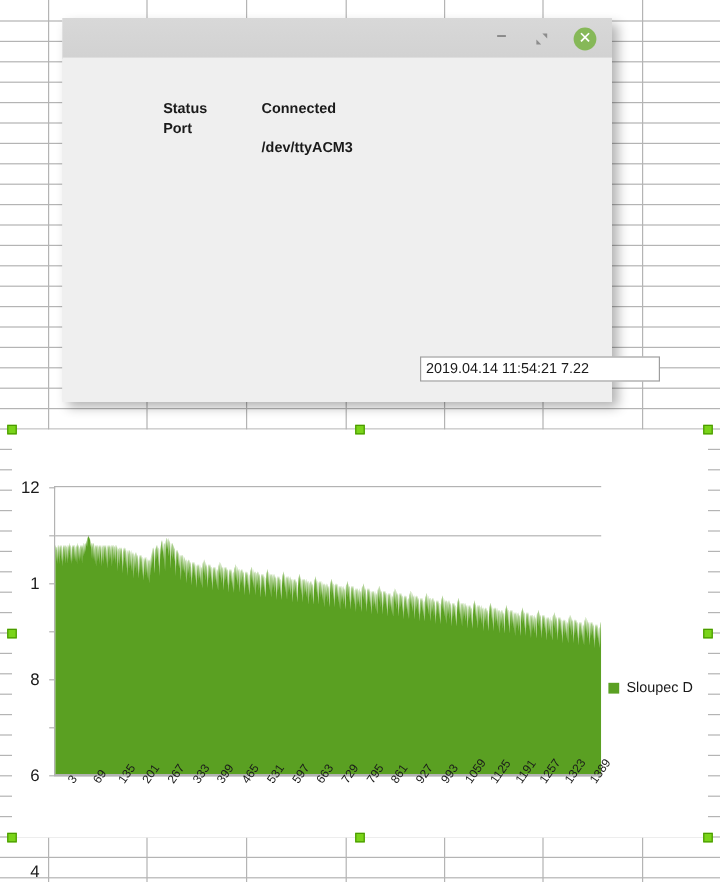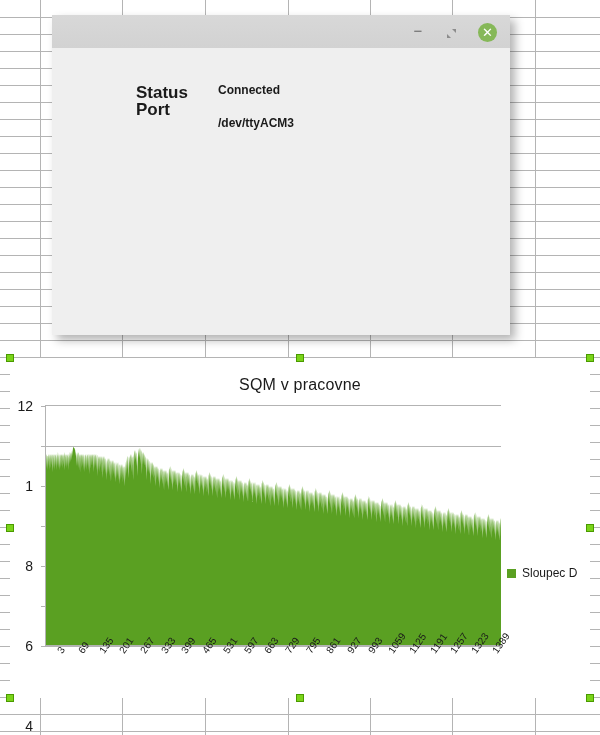--- a/index.html
+++ b/index.html
@@ -208,21 +208,21 @@
 
   #dialog-body {
     position: absolute;
     left: 0; top: 33px;
     width: 458px;
     height: 287px;
     background: #efefef;
   }
   .info-label {
     position: absolute;
-    font-size: 17px;
+    font-size: 12px;
     font-weight: bold;
     color: #1a1a1a;
     white-space: nowrap;
   }
   .info-value {
     position: absolute;
     font-size: 12px;
     font-weight: bold;
     color: #1a1a1a;
     white-space: nowrap;
@@ -326,21 +326,20 @@
     <div class="grid-vline" style="left: 40px;"></div>
     <div class="grid-vline" style="left: 122px;"></div>
     <div class="grid-vline" style="left: 205px;"></div>
     <div class="grid-vline" style="left: 288px;"></div>
     <div class="grid-vline" style="left: 370px;"></div>
     <div class="grid-vline" style="left: 452px;"></div>
     <div class="grid-vline" style="left: 535px;"></div>
   </div>
 
 <div id="chart-object">
-  <div id="chart-title">SQM v pracovne</div>
 
   <div id="plot-wrap">
     <div id="plot-area">
       <svg id="chart-svg" viewBox="0 0 455 240" preserveAspectRatio="none">
         <path id="series-path" fill="#5aa022" d="M 0 240.0 L 0.00 50.00 L 0.26 48.00 L 0.52 52.00 L 0.78 62.00 L 1.04 50.00 L 1.30 50.00 L 1.56 54.00 L 1.82 64.00 L 2.08 52.00 L 2.34 48.00 L 2.60 50.00 L 2.86 60.00 L 3.12 48.00 L 3.38 50.00 L 3.64 54.00 L 3.90 64.00 L 4.16 50.00 L 4.42 48.00 L 4.68 52.00 L 4.94 62.00 L 5.20 54.00 L 5.46 48.00 L 5.72 50.00 L 5.98 58.00 L 6.24 66.00 L 6.50 52.00 L 6.76 48.00 L 7.02 50.00 L 7.28 62.00 L 7.54 50.00 L 7.80 48.00 L 8.06 54.00 L 8.32 64.00 L 8.58 52.00 L 8.84 48.00 L 9.10 50.00 L 9.36 60.00 L 9.62 50.00 L 9.88 48.00 L 10.14 52.00 L 10.40 64.00 L 10.66 54.00 L 10.92 48.00 L 11.18 50.00 L 11.44 60.00 L 11.70 50.00 L 11.96 46.00 L 12.22 50.00 L 12.48 62.00 L 12.74 52.00 L 13.00 48.00 L 13.26 50.00 L 13.52 58.00 L 13.78 64.00 L 14.04 50.00 L 14.30 48.00 L 14.56 52.00 L 14.82 62.00 L 15.08 50.00 L 15.34 48.00 L 15.60 50.00 L 15.86 60.00 L 16.12 52.00 L 16.38 48.00 L 16.64 50.00 L 16.90 62.00 L 17.16 54.00 L 17.42 48.00 L 17.68 50.00 L 17.94 58.00 L 18.20 64.00 L 18.46 50.00 L 18.72 46.00 L 18.98 50.00 L 19.24 60.00 L 19.50 50.00 L 19.76 48.00 L 20.02 52.00 L 20.28 62.00 L 20.54 52.00 L 20.80 48.00 L 21.06 50.00 L 21.32 60.00 L 21.58 50.00 L 21.84 48.00 L 22.10 52.00 L 22.36 64.00 L 22.62 52.00 L 22.88 48.00 L 23.14 50.00 L 23.40 58.00 L 23.66 50.00 L 23.92 46.00 L 24.18 48.00 L 24.44 56.00 L 24.70 50.00 L 24.96 46.00 L 25.22 48.00 L 25.48 54.00 L 25.74 48.00 L 26.00 44.00 L 26.26 46.00 L 26.52 50.00 L 26.78 44.00 L 27.04 42.00 L 27.30 42.00 L 27.56 40.00 L 27.82 40.00 L 28.08 42.00 L 28.34 42.00 L 28.60 44.00 L 28.86 42.00 L 29.12 44.00 L 29.38 46.00 L 29.64 50.00 L 29.90 46.00 L 30.16 48.00 L 30.42 52.00 L 30.68 60.00 L 30.94 50.00 L 31.20 46.00 L 31.46 50.00 L 31.72 60.00 L 31.98 48.00 L 32.24 46.00 L 32.50 50.00 L 32.76 62.00 L 33.02 52.00 L 33.28 48.00 L 33.54 50.00 L 33.80 60.00 L 34.06 66.00 L 34.32 50.00 L 34.58 48.00 L 34.84 52.00 L 35.10 62.00 L 35.36 50.00 L 35.62 48.00 L 35.88 50.00 L 36.14 60.00 L 36.40 52.00 L 36.66 48.00 L 36.92 50.00 L 37.18 64.00 L 37.44 54.00 L 37.70 48.00 L 37.96 50.00 L 38.22 58.00 L 38.48 66.00 L 38.74 52.00 L 39.00 48.00 L 39.26 50.00 L 39.52 62.00 L 39.78 50.00 L 40.04 48.00 L 40.30 54.00 L 40.56 64.00 L 40.82 52.00 L 41.08 48.00 L 41.34 50.00 L 41.60 60.00 L 41.86 50.00 L 42.12 48.00 L 42.38 52.00 L 42.64 64.00 L 42.90 54.00 L 43.16 48.00 L 43.42 50.00 L 43.68 60.00 L 43.94 68.00 L 44.20 52.00 L 44.46 48.00 L 44.72 50.00 L 44.98 62.00 L 45.24 50.00 L 45.50 48.00 L 45.76 52.00 L 46.02 60.00 L 46.28 50.00 L 46.54 48.00 L 46.80 50.00 L 47.06 58.00 L 47.32 66.00 L 47.58 52.00 L 47.84 48.00 L 48.10 50.00 L 48.36 62.00 L 48.62 52.00 L 48.88 48.00 L 49.14 50.00 L 49.40 60.00 L 49.66 50.00 L 49.92 48.00 L 50.18 52.00 L 50.44 64.00 L 50.70 54.00 L 50.96 48.00 L 51.22 50.00 L 51.48 60.00 L 51.74 70.00 L 52.00 54.00 L 52.26 50.00 L 52.52 52.00 L 52.78 64.00 L 53.04 52.00 L 53.30 50.00 L 53.56 54.00 L 53.82 66.00 L 54.08 56.00 L 54.34 50.00 L 54.60 52.00 L 54.86 62.00 L 55.12 54.00 L 55.38 50.00 L 55.64 52.00 L 55.90 64.00 L 56.16 72.00 L 56.42 56.00 L 56.68 50.00 L 56.94 54.00 L 57.20 66.00 L 57.46 54.00 L 57.72 50.00 L 57.98 52.00 L 58.24 64.00 L 58.50 56.00 L 58.76 50.00 L 59.02 54.00 L 59.28 68.00 L 59.54 60.00 L 59.80 52.00 L 60.06 54.00 L 60.32 66.00 L 60.58 74.00 L 60.84 58.00 L 61.10 52.00 L 61.36 56.00 L 61.62 68.00 L 61.88 56.00 L 62.14 52.00 L 62.40 54.00 L 62.66 66.00 L 62.92 58.00 L 63.18 52.00 L 63.44 56.00 L 63.70 70.00 L 63.96 62.00 L 64.22 54.00 L 64.48 56.00 L 64.74 68.00 L 65.00 76.00 L 65.26 60.00 L 65.52 54.00 L 65.78 58.00 L 66.04 70.00 L 66.30 58.00 L 66.56 54.00 L 66.82 56.00 L 67.08 68.00 L 67.34 60.00 L 67.60 54.00 L 67.86 58.00 L 68.12 72.00 L 68.38 64.00 L 68.64 56.00 L 68.90 58.00 L 69.16 70.00 L 69.42 76.00 L 69.68 62.00 L 69.94 56.00 L 70.20 60.00 L 70.46 72.00 L 70.72 60.00 L 70.98 56.00 L 71.24 58.00 L 71.50 70.00 L 71.76 62.00 L 72.02 56.00 L 72.28 60.00 L 72.54 74.00 L 72.80 66.00 L 73.06 58.00 L 73.32 60.00 L 73.58 72.00 L 73.84 78.00 L 74.10 64.00 L 74.36 58.00 L 74.62 62.00 L 74.88 74.00 L 75.14 62.00 L 75.40 58.00 L 75.66 60.00 L 75.92 72.00 L 76.18 64.00 L 76.44 58.00 L 76.70 62.00 L 76.96 76.00 L 77.22 68.00 L 77.48 60.00 L 77.74 62.00 L 78.00 74.00 L 78.26 80.00 L 78.52 66.00 L 78.78 60.00 L 79.04 62.00 L 79.30 74.00 L 79.56 62.00 L 79.82 58.00 L 80.08 54.00 L 80.34 68.00 L 80.60 60.00 L 80.86 54.00 L 81.12 50.00 L 81.38 64.00 L 81.64 56.00 L 81.90 50.00 L 82.16 52.00 L 82.42 66.00 L 82.68 72.00 L 82.94 58.00 L 83.20 52.00 L 83.46 50.00 L 83.72 62.00 L 83.98 52.00 L 84.24 48.00 L 84.50 50.00 L 84.76 60.00 L 85.02 54.00 L 85.28 48.00 L 85.54 52.00 L 85.80 66.00 L 86.06 58.00 L 86.32 50.00 L 86.58 52.00 L 86.84 64.00 L 87.10 74.00 L 87.36 60.00 L 87.62 52.00 L 87.88 48.00 L 88.14 56.00 L 88.40 48.00 L 88.66 44.00 L 88.92 46.00 L 89.18 54.00 L 89.44 50.00 L 89.70 44.00 L 89.96 48.00 L 90.22 60.00 L 90.48 54.00 L 90.74 46.00 L 91.00 48.00 L 91.26 60.00 L 91.52 70.00 L 91.78 56.00 L 92.04 48.00 L 92.30 44.00 L 92.56 52.00 L 92.82 44.00 L 93.08 42.00 L 93.34 44.00 L 93.60 52.00 L 93.86 48.00 L 94.12 42.00 L 94.38 46.00 L 94.64 58.00 L 94.90 52.00 L 95.16 44.00 L 95.42 46.00 L 95.68 58.00 L 95.94 68.00 L 96.20 54.00 L 96.46 46.00 L 96.72 48.00 L 96.98 58.00 L 97.24 50.00 L 97.50 46.00 L 97.76 48.00 L 98.02 60.00 L 98.28 54.00 L 98.54 48.00 L 98.80 50.00 L 99.06 62.00 L 99.32 58.00 L 99.58 50.00 L 99.84 52.00 L 100.10 64.00 L 100.36 74.00 L 100.62 60.00 L 100.88 52.00 L 101.14 54.00 L 101.40 66.00 L 101.66 56.00 L 101.92 52.00 L 102.18 54.00 L 102.44 66.00 L 102.70 60.00 L 102.96 54.00 L 103.22 56.00 L 103.48 68.00 L 103.74 64.00 L 104.00 56.00 L 104.26 58.00 L 104.52 70.00 L 104.78 78.00 L 105.04 64.00 L 105.30 56.00 L 105.56 58.00 L 105.82 70.00 L 106.08 60.00 L 106.34 56.00 L 106.60 58.00 L 106.86 70.00 L 107.12 64.00 L 107.38 58.00 L 107.64 60.00 L 107.90 72.00 L 108.16 68.00 L 108.42 60.00 L 108.68 62.00 L 108.94 74.00 L 109.20 80.00 L 109.46 66.00 L 109.72 60.00 L 109.98 62.00 L 110.24 74.00 L 110.50 64.00 L 110.76 60.00 L 111.02 62.00 L 111.28 72.00 L 111.54 66.00 L 111.80 60.00 L 112.06 64.00 L 112.32 76.00 L 112.58 70.00 L 112.84 62.00 L 113.10 64.00 L 113.36 76.00 L 113.62 82.00 L 113.88 68.00 L 114.14 62.00 L 114.40 64.00 L 114.66 76.00 L 114.92 66.00 L 115.18 62.00 L 115.44 64.00 L 115.70 74.00 L 115.96 68.00 L 116.22 62.00 L 116.48 66.00 L 116.74 78.00 L 117.00 72.00 L 117.26 64.00 L 117.52 66.00 L 117.78 78.00 L 118.04 84.00 L 118.30 70.00 L 118.56 64.00 L 118.82 66.00 L 119.08 78.00 L 119.34 68.00 L 119.60 64.00 L 119.86 66.00 L 120.12 76.00 L 120.38 70.00 L 120.64 64.00 L 120.90 68.00 L 121.16 80.00 L 121.42 74.00 L 121.68 66.00 L 121.94 68.00 L 122.20 80.00 L 122.46 84.00 L 122.72 70.00 L 122.98 64.00 L 123.24 62.00 L 123.50 72.00 L 123.76 64.00 L 124.02 60.00 L 124.28 62.00 L 124.54 74.00 L 124.80 68.00 L 125.06 62.00 L 125.32 66.00 L 125.58 78.00 L 125.84 72.00 L 126.10 64.00 L 126.36 66.00 L 126.62 78.00 L 126.88 84.00 L 127.14 70.00 L 127.40 64.00 L 127.66 66.00 L 127.92 78.00 L 128.18 68.00 L 128.44 64.00 L 128.70 66.00 L 128.96 76.00 L 129.22 70.00 L 129.48 64.00 L 129.74 68.00 L 130.00 80.00 L 130.26 74.00 L 130.52 66.00 L 130.78 68.00 L 131.04 80.00 L 131.30 86.00 L 131.56 72.00 L 131.82 66.00 L 132.08 68.00 L 132.34 80.00 L 132.60 70.00 L 132.86 66.00 L 133.12 68.00 L 133.38 78.00 L 133.64 72.00 L 133.90 66.00 L 134.16 70.00 L 134.42 82.00 L 134.68 76.00 L 134.94 68.00 L 135.20 70.00 L 135.46 82.00 L 135.72 86.00 L 135.98 72.00 L 136.24 66.00 L 136.50 64.00 L 136.76 74.00 L 137.02 66.00 L 137.28 62.00 L 137.54 64.00 L 137.80 76.00 L 138.06 70.00 L 138.32 64.00 L 138.58 68.00 L 138.84 80.00 L 139.10 74.00 L 139.36 66.00 L 139.62 68.00 L 139.88 80.00 L 140.14 86.00 L 140.40 72.00 L 140.66 66.00 L 140.92 68.00 L 141.18 80.00 L 141.44 70.00 L 141.70 66.00 L 141.96 68.00 L 142.22 78.00 L 142.48 72.00 L 142.74 66.00 L 143.00 70.00 L 143.26 82.00 L 143.52 76.00 L 143.78 68.00 L 144.04 70.00 L 144.30 82.00 L 144.56 88.00 L 144.82 74.00 L 145.08 68.00 L 145.34 70.00 L 145.60 82.00 L 145.86 72.00 L 146.12 68.00 L 146.38 70.00 L 146.64 80.00 L 146.90 74.00 L 147.16 68.00 L 147.42 72.00 L 147.68 84.00 L 147.94 78.00 L 148.20 70.00 L 148.46 72.00 L 148.72 84.00 L 148.98 88.00 L 149.24 74.00 L 149.50 68.00 L 149.76 66.00 L 150.02 76.00 L 150.28 68.00 L 150.54 64.00 L 150.80 66.00 L 151.06 78.00 L 151.32 72.00 L 151.58 66.00 L 151.84 70.00 L 152.10 82.00 L 152.36 76.00 L 152.62 68.00 L 152.88 70.00 L 153.14 82.00 L 153.40 88.00 L 153.66 74.00 L 153.92 68.00 L 154.18 70.00 L 154.44 82.00 L 154.70 72.00 L 154.96 68.00 L 155.22 70.00 L 155.48 80.00 L 155.74 74.00 L 156.00 68.00 L 156.26 72.00 L 156.52 84.00 L 156.78 78.00 L 157.04 70.00 L 157.30 72.00 L 157.56 84.00 L 157.82 90.00 L 158.08 76.00 L 158.34 70.00 L 158.60 72.00 L 158.86 84.00 L 159.12 74.00 L 159.38 70.00 L 159.64 72.00 L 159.90 82.00 L 160.16 76.00 L 160.42 70.00 L 160.68 74.00 L 160.94 86.00 L 161.20 80.00 L 161.46 72.00 L 161.72 74.00 L 161.98 86.00 L 162.24 90.00 L 162.50 76.00 L 162.76 70.00 L 163.02 68.00 L 163.28 78.00 L 163.54 70.00 L 163.80 66.00 L 164.06 68.00 L 164.32 80.00 L 164.58 74.00 L 164.84 68.00 L 165.10 72.00 L 165.36 84.00 L 165.62 78.00 L 165.88 70.00 L 166.14 72.00 L 166.40 84.00 L 166.66 90.00 L 166.92 76.00 L 167.18 70.00 L 167.44 72.00 L 167.70 84.00 L 167.96 74.00 L 168.22 70.00 L 168.48 72.00 L 168.74 82.00 L 169.00 76.00 L 169.26 70.00 L 169.52 74.00 L 169.78 86.00 L 170.04 80.00 L 170.30 72.00 L 170.56 74.00 L 170.82 86.00 L 171.08 92.00 L 171.34 78.00 L 171.60 72.00 L 171.86 74.00 L 172.12 86.00 L 172.38 76.00 L 172.64 72.00 L 172.90 74.00 L 173.16 84.00 L 173.42 78.00 L 173.68 72.00 L 173.94 76.00 L 174.20 88.00 L 174.46 82.00 L 174.72 74.00 L 174.98 76.00 L 175.24 88.00 L 175.50 92.00 L 175.76 78.00 L 176.02 72.00 L 176.28 70.00 L 176.54 80.00 L 176.80 72.00 L 177.06 68.00 L 177.32 70.00 L 177.58 82.00 L 177.84 76.00 L 178.10 70.00 L 178.36 74.00 L 178.62 86.00 L 178.88 80.00 L 179.14 72.00 L 179.40 74.00 L 179.66 86.00 L 179.92 92.00 L 180.18 78.00 L 180.44 72.00 L 180.70 74.00 L 180.96 86.00 L 181.22 76.00 L 181.48 72.00 L 181.74 74.00 L 182.00 84.00 L 182.26 78.00 L 182.52 72.00 L 182.78 76.00 L 183.04 88.00 L 183.30 82.00 L 183.56 74.00 L 183.82 76.00 L 184.08 88.00 L 184.34 94.00 L 184.60 80.00 L 184.86 74.00 L 185.12 76.00 L 185.38 88.00 L 185.64 78.00 L 185.90 74.00 L 186.16 76.00 L 186.42 86.00 L 186.68 80.00 L 186.94 74.00 L 187.20 78.00 L 187.46 90.00 L 187.72 84.00 L 187.98 76.00 L 188.24 78.00 L 188.50 90.00 L 188.76 94.00 L 189.02 80.00 L 189.28 74.00 L 189.54 72.00 L 189.80 82.00 L 190.06 74.00 L 190.32 70.00 L 190.58 72.00 L 190.84 84.00 L 191.10 78.00 L 191.36 72.00 L 191.62 76.00 L 191.88 88.00 L 192.14 82.00 L 192.40 74.00 L 192.66 76.00 L 192.92 88.00 L 193.18 94.00 L 193.44 80.00 L 193.70 74.00 L 193.96 76.00 L 194.22 88.00 L 194.48 78.00 L 194.74 74.00 L 195.00 76.00 L 195.26 86.00 L 195.52 80.00 L 195.78 74.00 L 196.04 78.00 L 196.30 90.00 L 196.56 84.00 L 196.82 76.00 L 197.08 78.00 L 197.34 90.00 L 197.60 96.00 L 197.86 82.00 L 198.12 76.00 L 198.38 78.00 L 198.64 90.00 L 198.90 80.00 L 199.16 76.00 L 199.42 78.00 L 199.68 88.00 L 199.94 82.00 L 200.20 76.00 L 200.46 80.00 L 200.72 92.00 L 200.98 86.00 L 201.24 78.00 L 201.50 80.00 L 201.76 92.00 L 202.02 96.00 L 202.28 82.00 L 202.54 76.00 L 202.80 74.00 L 203.06 84.00 L 203.32 76.00 L 203.58 72.00 L 203.84 74.00 L 204.10 86.00 L 204.36 80.00 L 204.62 74.00 L 204.88 78.00 L 205.14 90.00 L 205.40 84.00 L 205.66 76.00 L 205.92 78.00 L 206.18 90.00 L 206.44 96.00 L 206.70 82.00 L 206.96 76.00 L 207.22 78.00 L 207.48 90.00 L 207.74 80.00 L 208.00 76.00 L 208.26 78.00 L 208.52 88.00 L 208.78 82.00 L 209.04 76.00 L 209.30 80.00 L 209.56 92.00 L 209.82 86.00 L 210.08 78.00 L 210.34 80.00 L 210.60 92.00 L 210.86 98.00 L 211.12 84.00 L 211.38 78.00 L 211.64 80.00 L 211.90 92.00 L 212.16 82.00 L 212.42 78.00 L 212.68 80.00 L 212.94 90.00 L 213.20 84.00 L 213.46 78.00 L 213.72 82.00 L 213.98 94.00 L 214.24 88.00 L 214.50 80.00 L 214.76 82.00 L 215.02 94.00 L 215.28 98.00 L 215.54 84.00 L 215.80 78.00 L 216.06 76.00 L 216.32 86.00 L 216.58 78.00 L 216.84 74.00 L 217.10 76.00 L 217.36 88.00 L 217.62 82.00 L 217.88 76.00 L 218.14 80.00 L 218.40 92.00 L 218.66 86.00 L 218.92 78.00 L 219.18 80.00 L 219.44 92.00 L 219.70 98.00 L 219.96 84.00 L 220.22 78.00 L 220.48 80.00 L 220.74 92.00 L 221.00 82.00 L 221.26 78.00 L 221.52 80.00 L 221.78 90.00 L 222.04 84.00 L 222.30 78.00 L 222.56 82.00 L 222.82 94.00 L 223.08 88.00 L 223.34 80.00 L 223.60 82.00 L 223.86 94.00 L 224.12 100.00 L 224.38 86.00 L 224.64 80.00 L 224.90 82.00 L 225.16 94.00 L 225.42 84.00 L 225.68 80.00 L 225.94 82.00 L 226.20 92.00 L 226.46 86.00 L 226.72 80.00 L 226.98 84.00 L 227.24 96.00 L 227.50 90.00 L 227.76 82.00 L 228.02 84.00 L 228.28 96.00 L 228.54 100.00 L 228.80 86.00 L 229.06 80.00 L 229.32 78.00 L 229.58 88.00 L 229.84 80.00 L 230.10 76.00 L 230.36 78.00 L 230.62 90.00 L 230.88 84.00 L 231.14 78.00 L 231.40 82.00 L 231.66 94.00 L 231.92 88.00 L 232.18 80.00 L 232.44 82.00 L 232.70 94.00 L 232.96 100.00 L 233.22 86.00 L 233.48 80.00 L 233.74 82.00 L 234.00 94.00 L 234.26 84.00 L 234.52 80.00 L 234.78 82.00 L 235.04 92.00 L 235.30 86.00 L 235.56 80.00 L 235.82 84.00 L 236.08 96.00 L 236.34 90.00 L 236.60 82.00 L 236.86 84.00 L 237.12 96.00 L 237.38 102.00 L 237.64 88.00 L 237.90 82.00 L 238.16 84.00 L 238.42 96.00 L 238.68 86.00 L 238.94 82.00 L 239.20 84.00 L 239.46 94.00 L 239.72 88.00 L 239.98 82.00 L 240.24 86.00 L 240.50 98.00 L 240.76 92.00 L 241.02 84.00 L 241.28 86.00 L 241.54 98.00 L 241.80 102.00 L 242.06 88.00 L 242.32 82.00 L 242.58 80.00 L 242.84 90.00 L 243.10 82.00 L 243.36 78.00 L 243.62 80.00 L 243.88 92.00 L 244.14 86.00 L 244.40 80.00 L 244.66 84.00 L 244.92 96.00 L 245.18 90.00 L 245.44 82.00 L 245.70 84.00 L 245.96 96.00 L 246.22 102.00 L 246.48 88.00 L 246.74 82.00 L 247.00 84.00 L 247.26 96.00 L 247.52 86.00 L 247.78 82.00 L 248.04 84.00 L 248.30 94.00 L 248.56 88.00 L 248.82 82.00 L 249.08 86.00 L 249.34 98.00 L 249.60 92.00 L 249.86 84.00 L 250.12 86.00 L 250.38 98.00 L 250.64 104.00 L 250.90 90.00 L 251.16 84.00 L 251.42 86.00 L 251.68 98.00 L 251.94 88.00 L 252.20 84.00 L 252.46 86.00 L 252.72 96.00 L 252.98 90.00 L 253.24 84.00 L 253.50 88.00 L 253.76 100.00 L 254.02 94.00 L 254.28 86.00 L 254.54 88.00 L 254.80 100.00 L 255.06 104.00 L 255.32 90.00 L 255.58 84.00 L 255.84 82.00 L 256.10 92.00 L 256.36 84.00 L 256.62 80.00 L 256.88 82.00 L 257.14 94.00 L 257.40 88.00 L 257.66 82.00 L 257.92 86.00 L 258.18 98.00 L 258.44 92.00 L 258.70 84.00 L 258.96 86.00 L 259.22 98.00 L 259.48 104.00 L 259.74 90.00 L 260.00 84.00 L 260.26 86.00 L 260.52 98.00 L 260.78 88.00 L 261.04 84.00 L 261.30 86.00 L 261.56 96.00 L 261.82 90.00 L 262.08 84.00 L 262.34 88.00 L 262.60 100.00 L 262.86 94.00 L 263.12 86.00 L 263.38 88.00 L 263.64 100.00 L 263.90 106.00 L 264.16 92.00 L 264.42 86.00 L 264.68 88.00 L 264.94 100.00 L 265.20 90.00 L 265.46 86.00 L 265.72 88.00 L 265.98 98.00 L 266.24 92.00 L 266.50 86.00 L 266.76 90.00 L 267.02 102.00 L 267.28 96.00 L 267.54 88.00 L 267.80 90.00 L 268.06 102.00 L 268.32 106.00 L 268.58 92.00 L 268.84 86.00 L 269.10 84.00 L 269.36 94.00 L 269.62 86.00 L 269.88 82.00 L 270.14 84.00 L 270.40 96.00 L 270.66 90.00 L 270.92 84.00 L 271.18 88.00 L 271.44 100.00 L 271.70 94.00 L 271.96 86.00 L 272.22 88.00 L 272.48 100.00 L 272.74 106.00 L 273.00 92.00 L 273.26 86.00 L 273.52 88.00 L 273.78 100.00 L 274.04 90.00 L 274.30 86.00 L 274.56 88.00 L 274.82 98.00 L 275.08 92.00 L 275.34 86.00 L 275.60 90.00 L 275.86 102.00 L 276.12 96.00 L 276.38 88.00 L 276.64 90.00 L 276.90 102.00 L 277.16 108.00 L 277.42 94.00 L 277.68 88.00 L 277.94 90.00 L 278.20 102.00 L 278.46 92.00 L 278.72 88.00 L 278.98 90.00 L 279.24 100.00 L 279.50 94.00 L 279.76 88.00 L 280.02 92.00 L 280.28 104.00 L 280.54 98.00 L 280.80 90.00 L 281.06 92.00 L 281.32 104.00 L 281.58 108.00 L 281.84 94.00 L 282.10 88.00 L 282.36 86.00 L 282.62 96.00 L 282.88 88.00 L 283.14 84.00 L 283.40 86.00 L 283.66 98.00 L 283.92 92.00 L 284.18 86.00 L 284.44 90.00 L 284.70 102.00 L 284.96 96.00 L 285.22 88.00 L 285.48 90.00 L 285.74 102.00 L 286.00 108.00 L 286.26 94.00 L 286.52 88.00 L 286.78 90.00 L 287.04 102.00 L 287.30 92.00 L 287.56 88.00 L 287.82 90.00 L 288.08 100.00 L 288.34 94.00 L 288.60 88.00 L 288.86 92.00 L 289.12 104.00 L 289.38 98.00 L 289.64 90.00 L 289.90 92.00 L 290.16 104.00 L 290.42 110.00 L 290.68 96.00 L 290.94 90.00 L 291.20 92.00 L 291.46 104.00 L 291.72 94.00 L 291.98 90.00 L 292.24 92.00 L 292.50 102.00 L 292.76 96.00 L 293.02 90.00 L 293.28 94.00 L 293.54 106.00 L 293.80 100.00 L 294.06 92.00 L 294.32 94.00 L 294.58 106.00 L 294.84 110.00 L 295.10 96.00 L 295.36 90.00 L 295.62 88.00 L 295.88 98.00 L 296.14 90.00 L 296.40 86.00 L 296.66 88.00 L 296.92 100.00 L 297.18 94.00 L 297.44 88.00 L 297.70 92.00 L 297.96 104.00 L 298.22 98.00 L 298.48 90.00 L 298.74 92.00 L 299.00 104.00 L 299.26 110.00 L 299.52 96.00 L 299.78 90.00 L 300.04 92.00 L 300.30 104.00 L 300.56 94.00 L 300.82 90.00 L 301.08 92.00 L 301.34 102.00 L 301.60 96.00 L 301.86 90.00 L 302.12 94.00 L 302.38 106.00 L 302.64 100.00 L 302.90 92.00 L 303.16 94.00 L 303.42 106.00 L 303.68 112.00 L 303.94 98.00 L 304.20 92.00 L 304.46 94.00 L 304.72 106.00 L 304.98 96.00 L 305.24 92.00 L 305.50 94.00 L 305.76 104.00 L 306.02 98.00 L 306.28 92.00 L 306.54 96.00 L 306.80 108.00 L 307.06 102.00 L 307.32 94.00 L 307.58 96.00 L 307.84 108.00 L 308.10 112.00 L 308.36 98.00 L 308.62 92.00 L 308.88 90.00 L 309.14 100.00 L 309.40 92.00 L 309.66 88.00 L 309.92 90.00 L 310.18 102.00 L 310.44 96.00 L 310.70 90.00 L 310.96 94.00 L 311.22 106.00 L 311.48 100.00 L 311.74 92.00 L 312.00 94.00 L 312.26 106.00 L 312.52 112.00 L 312.78 98.00 L 313.04 92.00 L 313.30 94.00 L 313.56 106.00 L 313.82 96.00 L 314.08 92.00 L 314.34 94.00 L 314.60 104.00 L 314.86 98.00 L 315.12 92.00 L 315.38 96.00 L 315.64 108.00 L 315.90 102.00 L 316.16 94.00 L 316.42 96.00 L 316.68 108.00 L 316.94 114.00 L 317.20 100.00 L 317.46 94.00 L 317.72 96.00 L 317.98 108.00 L 318.24 98.00 L 318.50 94.00 L 318.76 96.00 L 319.02 106.00 L 319.28 100.00 L 319.54 94.00 L 319.80 98.00 L 320.06 110.00 L 320.32 104.00 L 320.58 96.00 L 320.84 98.00 L 321.10 110.00 L 321.36 114.00 L 321.62 100.00 L 321.88 94.00 L 322.14 92.00 L 322.40 102.00 L 322.66 94.00 L 322.92 90.00 L 323.18 92.00 L 323.44 104.00 L 323.70 98.00 L 323.96 92.00 L 324.22 96.00 L 324.48 108.00 L 324.74 102.00 L 325.00 94.00 L 325.26 96.00 L 325.52 108.00 L 325.78 114.00 L 326.04 100.00 L 326.30 94.00 L 326.56 96.00 L 326.82 108.00 L 327.08 98.00 L 327.34 94.00 L 327.60 96.00 L 327.86 106.00 L 328.12 100.00 L 328.38 94.00 L 328.64 98.00 L 328.90 110.00 L 329.16 104.00 L 329.42 96.00 L 329.68 98.00 L 329.94 110.00 L 330.20 116.00 L 330.46 102.00 L 330.72 96.00 L 330.98 98.00 L 331.24 110.00 L 331.50 100.00 L 331.76 96.00 L 332.02 98.00 L 332.28 108.00 L 332.54 102.00 L 332.80 96.00 L 333.06 100.00 L 333.32 112.00 L 333.58 106.00 L 333.84 98.00 L 334.10 100.00 L 334.36 112.00 L 334.62 116.00 L 334.88 102.00 L 335.14 96.00 L 335.40 94.00 L 335.66 104.00 L 335.92 96.00 L 336.18 92.00 L 336.44 94.00 L 336.70 106.00 L 336.96 100.00 L 337.22 94.00 L 337.48 98.00 L 337.74 110.00 L 338.00 104.00 L 338.26 96.00 L 338.52 98.00 L 338.78 110.00 L 339.04 116.00 L 339.30 102.00 L 339.56 96.00 L 339.82 98.00 L 340.08 110.00 L 340.34 100.00 L 340.60 96.00 L 340.86 98.00 L 341.12 108.00 L 341.38 102.00 L 341.64 96.00 L 341.90 100.00 L 342.16 112.00 L 342.42 106.00 L 342.68 98.00 L 342.94 100.00 L 343.20 112.00 L 343.46 118.00 L 343.72 104.00 L 343.98 98.00 L 344.24 100.00 L 344.50 112.00 L 344.76 102.00 L 345.02 98.00 L 345.28 100.00 L 345.54 110.00 L 345.80 104.00 L 346.06 98.00 L 346.32 102.00 L 346.58 114.00 L 346.84 108.00 L 347.10 100.00 L 347.36 102.00 L 347.62 114.00 L 347.88 118.00 L 348.14 104.00 L 348.40 98.00 L 348.66 96.00 L 348.92 106.00 L 349.18 98.00 L 349.44 94.00 L 349.70 96.00 L 349.96 108.00 L 350.22 102.00 L 350.48 96.00 L 350.74 100.00 L 351.00 112.00 L 351.26 106.00 L 351.52 98.00 L 351.78 100.00 L 352.04 112.00 L 352.30 118.00 L 352.56 104.00 L 352.82 98.00 L 353.08 100.00 L 353.34 112.00 L 353.60 102.00 L 353.86 98.00 L 354.12 100.00 L 354.38 110.00 L 354.64 104.00 L 354.90 98.00 L 355.16 102.00 L 355.42 114.00 L 355.68 108.00 L 355.94 100.00 L 356.20 102.00 L 356.46 114.00 L 356.72 120.00 L 356.98 106.00 L 357.24 100.00 L 357.50 102.00 L 357.76 114.00 L 358.02 104.00 L 358.28 100.00 L 358.54 102.00 L 358.80 112.00 L 359.06 106.00 L 359.32 100.00 L 359.58 104.00 L 359.84 116.00 L 360.10 110.00 L 360.36 102.00 L 360.62 104.00 L 360.88 116.00 L 361.14 120.00 L 361.40 106.00 L 361.66 100.00 L 361.92 98.00 L 362.18 108.00 L 362.44 100.00 L 362.70 96.00 L 362.96 98.00 L 363.22 110.00 L 363.48 104.00 L 363.74 98.00 L 364.00 102.00 L 364.26 114.00 L 364.52 108.00 L 364.78 100.00 L 365.04 102.00 L 365.30 114.00 L 365.56 120.00 L 365.82 106.00 L 366.08 100.00 L 366.34 102.00 L 366.60 114.00 L 366.86 104.00 L 367.12 100.00 L 367.38 102.00 L 367.64 112.00 L 367.90 106.00 L 368.16 100.00 L 368.42 104.00 L 368.68 116.00 L 368.94 110.00 L 369.20 102.00 L 369.46 104.00 L 369.72 116.00 L 369.98 122.00 L 370.24 108.00 L 370.50 102.00 L 370.76 104.00 L 371.02 116.00 L 371.28 106.00 L 371.54 102.00 L 371.80 104.00 L 372.06 114.00 L 372.32 108.00 L 372.58 102.00 L 372.84 106.00 L 373.10 118.00 L 373.36 112.00 L 373.62 104.00 L 373.88 106.00 L 374.14 118.00 L 374.40 122.00 L 374.66 108.00 L 374.92 102.00 L 375.18 100.00 L 375.44 110.00 L 375.70 102.00 L 375.96 98.00 L 376.22 100.00 L 376.48 112.00 L 376.74 106.00 L 377.00 100.00 L 377.26 104.00 L 377.52 116.00 L 377.78 110.00 L 378.04 102.00 L 378.30 104.00 L 378.56 116.00 L 378.82 122.00 L 379.08 108.00 L 379.34 102.00 L 379.60 104.00 L 379.86 116.00 L 380.12 106.00 L 380.38 102.00 L 380.64 104.00 L 380.90 114.00 L 381.16 108.00 L 381.42 102.00 L 381.68 106.00 L 381.94 118.00 L 382.20 112.00 L 382.46 104.00 L 382.72 106.00 L 382.98 118.00 L 383.24 124.00 L 383.50 110.00 L 383.76 104.00 L 384.02 106.00 L 384.28 118.00 L 384.54 108.00 L 384.80 104.00 L 385.06 106.00 L 385.32 116.00 L 385.58 110.00 L 385.84 104.00 L 386.10 108.00 L 386.36 120.00 L 386.62 114.00 L 386.88 106.00 L 387.14 108.00 L 387.40 120.00 L 387.66 124.00 L 387.92 110.00 L 388.18 104.00 L 388.44 102.00 L 388.70 112.00 L 388.96 104.00 L 389.22 100.00 L 389.48 102.00 L 389.74 114.00 L 390.00 108.00 L 390.26 102.00 L 390.52 106.00 L 390.78 118.00 L 391.04 112.00 L 391.30 104.00 L 391.56 106.00 L 391.82 118.00 L 392.08 124.00 L 392.34 110.00 L 392.60 104.00 L 392.86 106.00 L 393.12 118.00 L 393.38 108.00 L 393.64 104.00 L 393.90 106.00 L 394.16 116.00 L 394.42 110.00 L 394.68 104.00 L 394.94 108.00 L 395.20 120.00 L 395.46 114.00 L 395.72 106.00 L 395.98 108.00 L 396.24 120.00 L 396.50 126.00 L 396.76 112.00 L 397.02 106.00 L 397.28 108.00 L 397.54 120.00 L 397.80 110.00 L 398.06 106.00 L 398.32 108.00 L 398.58 118.00 L 398.84 112.00 L 399.10 106.00 L 399.36 110.00 L 399.62 122.00 L 399.88 116.00 L 400.14 108.00 L 400.40 110.00 L 400.66 122.00 L 400.92 126.00 L 401.18 112.00 L 401.44 106.00 L 401.70 104.00 L 401.96 114.00 L 402.22 106.00 L 402.48 102.00 L 402.74 104.00 L 403.00 116.00 L 403.26 110.00 L 403.52 104.00 L 403.78 108.00 L 404.04 120.00 L 404.30 114.00 L 404.56 106.00 L 404.82 108.00 L 405.08 120.00 L 405.34 126.00 L 405.60 112.00 L 405.86 106.00 L 406.12 108.00 L 406.38 120.00 L 406.64 110.00 L 406.90 106.00 L 407.16 108.00 L 407.42 118.00 L 407.68 112.00 L 407.94 106.00 L 408.20 110.00 L 408.46 122.00 L 408.72 116.00 L 408.98 108.00 L 409.24 110.00 L 409.50 122.00 L 409.76 128.00 L 410.02 114.00 L 410.28 108.00 L 410.54 110.00 L 410.80 122.00 L 411.06 112.00 L 411.32 108.00 L 411.58 110.00 L 411.84 120.00 L 412.10 114.00 L 412.36 108.00 L 412.62 112.00 L 412.88 124.00 L 413.14 118.00 L 413.40 110.00 L 413.66 112.00 L 413.92 124.00 L 414.18 128.00 L 414.44 114.00 L 414.70 108.00 L 414.96 106.00 L 415.22 116.00 L 415.48 108.00 L 415.74 104.00 L 416.00 106.00 L 416.26 118.00 L 416.52 112.00 L 416.78 106.00 L 417.04 110.00 L 417.30 122.00 L 417.56 116.00 L 417.82 108.00 L 418.08 110.00 L 418.34 122.00 L 418.60 128.00 L 418.86 114.00 L 419.12 108.00 L 419.38 110.00 L 419.64 122.00 L 419.90 112.00 L 420.16 108.00 L 420.42 110.00 L 420.68 120.00 L 420.94 114.00 L 421.20 108.00 L 421.46 112.00 L 421.72 124.00 L 421.98 118.00 L 422.24 110.00 L 422.50 112.00 L 422.76 124.00 L 423.02 130.00 L 423.28 116.00 L 423.54 110.00 L 423.80 112.00 L 424.06 124.00 L 424.32 114.00 L 424.58 110.00 L 424.84 112.00 L 425.10 122.00 L 425.36 116.00 L 425.62 110.00 L 425.88 114.00 L 426.14 126.00 L 426.40 120.00 L 426.66 112.00 L 426.92 114.00 L 427.18 126.00 L 427.44 130.00 L 427.70 116.00 L 427.96 110.00 L 428.22 108.00 L 428.48 118.00 L 428.74 110.00 L 429.00 106.00 L 429.26 108.00 L 429.52 120.00 L 429.78 114.00 L 430.04 108.00 L 430.30 112.00 L 430.56 124.00 L 430.82 118.00 L 431.08 110.00 L 431.34 112.00 L 431.60 124.00 L 431.86 130.00 L 432.12 116.00 L 432.38 110.00 L 432.64 112.00 L 432.90 124.00 L 433.16 114.00 L 433.42 110.00 L 433.68 112.00 L 433.94 122.00 L 434.20 116.00 L 434.46 110.00 L 434.72 114.00 L 434.98 126.00 L 435.24 120.00 L 435.50 112.00 L 435.76 114.00 L 436.02 126.00 L 436.28 132.00 L 436.54 118.00 L 436.80 112.00 L 437.06 114.00 L 437.32 126.00 L 437.58 116.00 L 437.84 112.00 L 438.10 114.00 L 438.36 124.00 L 438.62 118.00 L 438.88 112.00 L 439.14 116.00 L 439.40 128.00 L 439.66 122.00 L 439.92 114.00 L 440.18 116.00 L 440.44 128.00 L 440.70 132.00 L 440.96 118.00 L 441.22 112.00 L 441.48 110.00 L 441.74 120.00 L 442.00 112.00 L 442.26 108.00 L 442.52 110.00 L 442.78 122.00 L 443.04 116.00 L 443.30 110.00 L 443.56 114.00 L 443.82 126.00 L 444.08 120.00 L 444.34 112.00 L 444.60 114.00 L 444.86 126.00 L 445.12 132.00 L 445.38 118.00 L 445.64 112.00 L 445.90 114.00 L 446.16 126.00 L 446.42 116.00 L 446.68 112.00 L 446.94 114.00 L 447.20 124.00 L 447.46 118.00 L 447.72 112.00 L 447.98 116.00 L 448.24 128.00 L 448.50 122.00 L 448.76 114.00 L 449.02 116.00 L 449.28 128.00 L 449.54 134.00 L 449.80 120.00 L 450.06 114.00 L 450.32 116.00 L 450.58 128.00 L 450.84 118.00 L 451.10 114.00 L 451.36 116.00 L 451.62 126.00 L 451.88 120.00 L 452.14 114.00 L 452.40 118.00 L 452.66 130.00 L 452.92 124.00 L 453.18 116.00 L 453.44 118.00 L 453.70 130.00 L 453.96 134.00 L 454.22 120.00 L 454.48 114.00 L 454.74 112.00 L 455.00 122.00 L 455.0 240.0 Z"></path>
       </svg>
     <div class="gridline" style="top: 240px; background: rgb(179, 179, 179);"></div>
         <div class="axis-tick" style="top: 240px;"></div>
         <div class="gridline" style="top: 200px; background: transparent;"></div>
         <div class="axis-tick" style="top: 200px;"></div>
@@ -417,14 +416,15 @@
   </div>
 
   <div id="dialog-body">
     <div class="info-label" style="left:84px; top:35px;">Status</div>
     <div class="info-value" style="left:166px; top:35px;">Connected</div>
     <div class="info-label" style="left:84px; top:52px;">Port</div>
     <div class="info-value" style="left:166px; top:68px;">/dev/ttyACM3</div>
 
 
 
+    <div id="output-field" title="2019.04.14 11:54:21 7.22">2019.04.14 11:54:21 7.22</div>
   </div>
 </div>
 
 </body></html>

